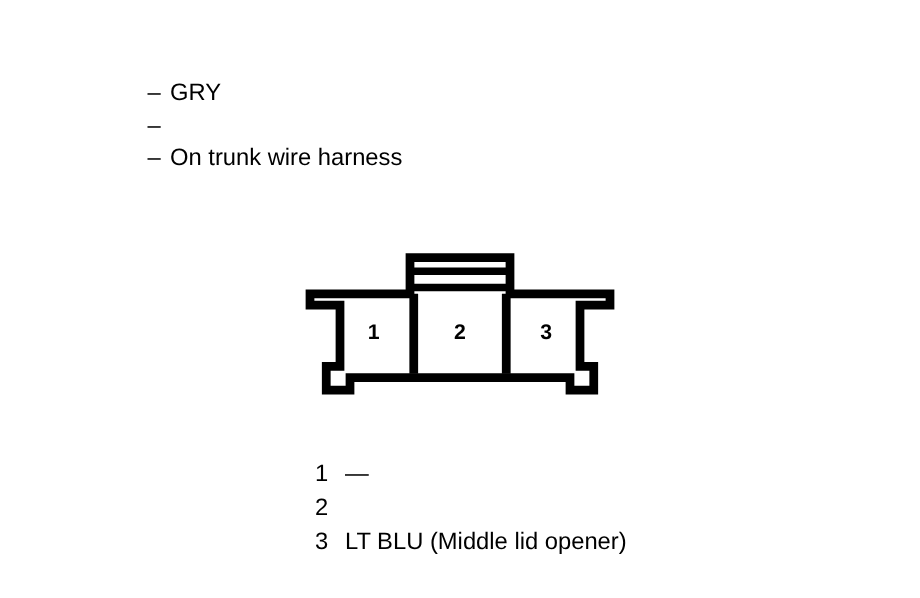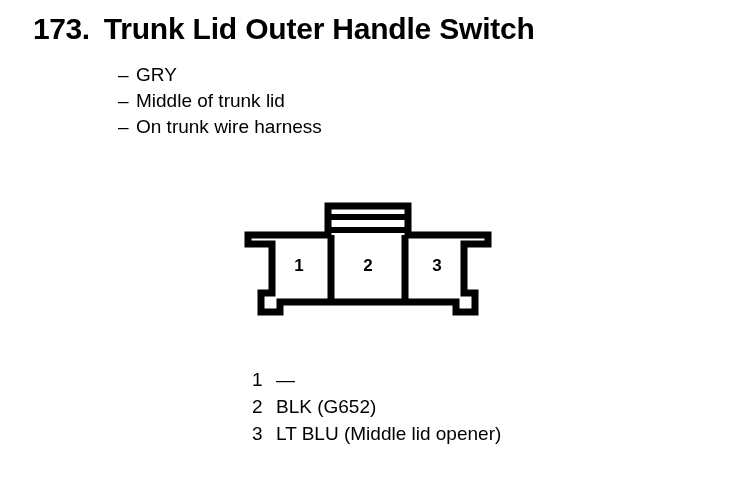--- a/index.html
+++ b/index.html
@@ -103,33 +103,28 @@
   }
   .legend-desc {
     padding-left: 2px;
   }
 </style>
 </head>
 <body>
 
 <div class="page">
 
-  <div class="title-row">
-    <span class="title-number">173.</span>
-    <span class="title-text">Trunk Lid Outer Handle Switch</span>
-  </div>
 
   <ul class="subtitle-list">
     <li class="subtitle-item">
       <span class="subtitle-dash">–</span>
       <span>GRY</span>
     </li>
     <li class="subtitle-item">
       <span class="subtitle-dash">–</span>
-      <span>Middle of trunk lid</span>
     </li>
     <li class="subtitle-item">
       <span class="subtitle-dash">–</span>
       <span>On trunk wire harness</span>
     </li>
   </ul>
 
   <div class="diagram">
     <svg width="268" height="122" viewBox="0 0 268 122" xmlns="http://www.w3.org/2000/svg">
       <g>
@@ -170,21 +165,20 @@
     </svg>
   </div>
 
   <div class="legend">
     <div class="legend-row">
       <span class="legend-pin">1</span>
       <span class="legend-desc">—</span>
     </div>
     <div class="legend-row">
       <span class="legend-pin">2</span>
-      <span class="legend-desc">BLK (G652)</span>
     </div>
     <div class="legend-row">
       <span class="legend-pin">3</span>
       <span class="legend-desc">LT BLU (Middle lid opener)</span>
     </div>
   </div>
 
 </div>
 
 </body></html>

